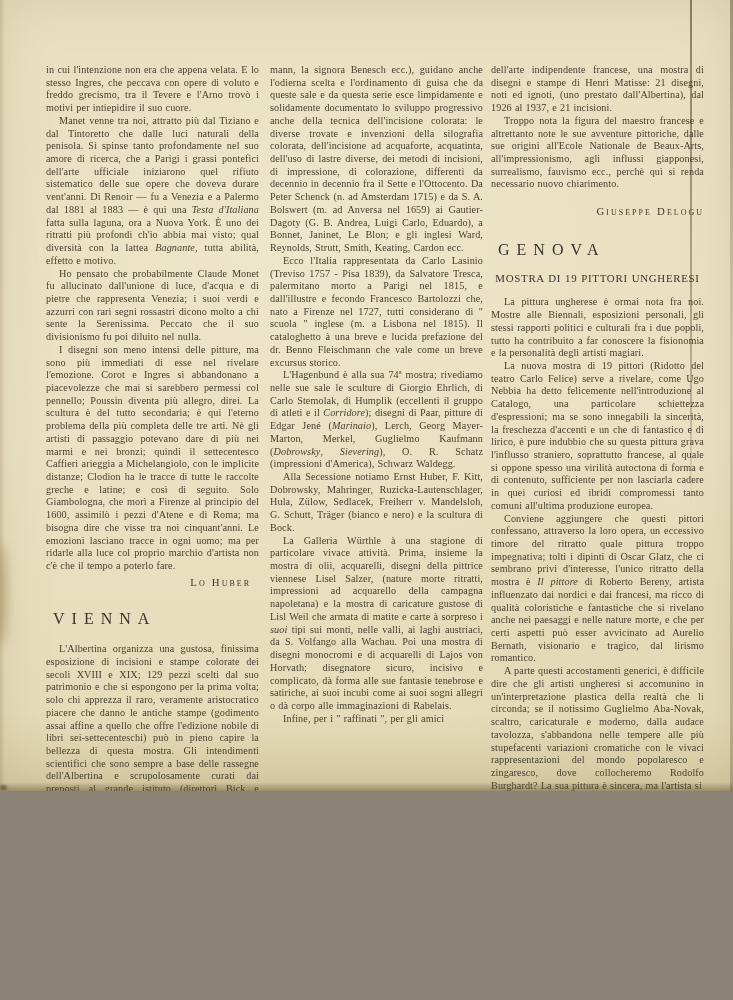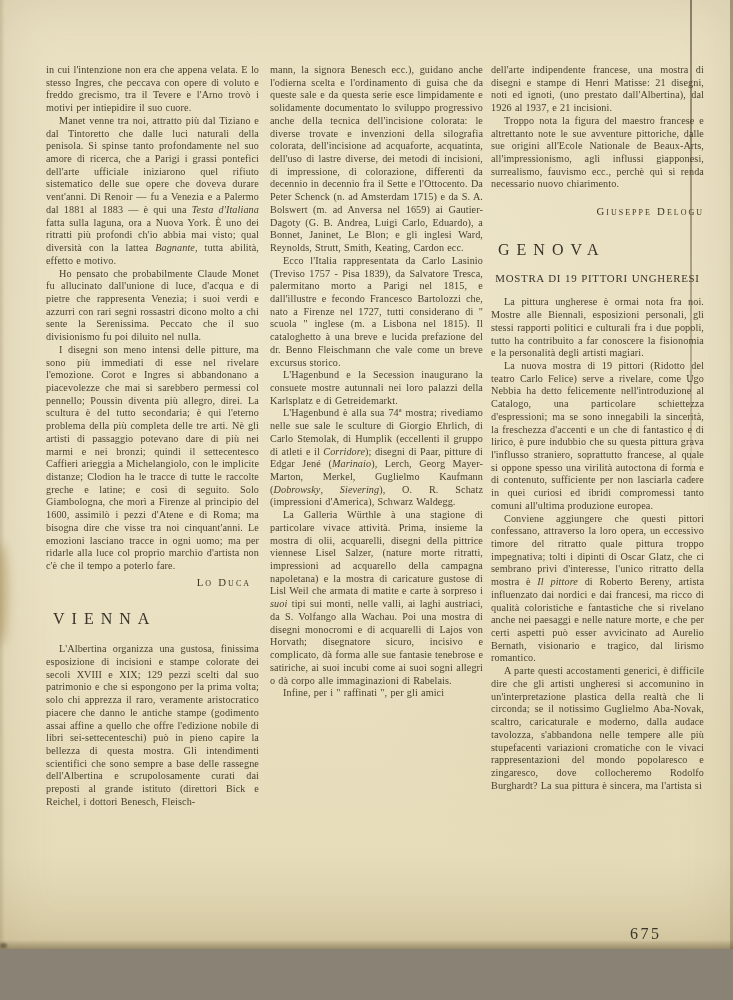--- a/index.html
+++ b/index.html
@@ -1,17 +1,17 @@
 <!DOCTYPE html>
 <html lang="it"><head>
 <meta charset="utf-8">
 <style>
   html,body { margin:0; padding:0; background:#8a8274; }
   .page {
-    position:relative; width:733px; height:949px; overflow:hidden;
+    position:relative; width:733px; height:791px; overflow:hidden;
     font-family:"Liberation Serif", serif;
     background:
       radial-gradient(ellipse 420px 300px at 42% 30%, rgba(255,252,238,0.22), rgba(255,252,238,0) 70%),
       radial-gradient(ellipse 300px 260px at 80% 75%, rgba(215,200,160,0.25), rgba(215,200,160,0) 70%),
       linear-gradient(180deg, #e9e0c2 0%, #ebe2c5 55%, #e6dcba 90%, #d9cda7 99%, #c9bd97 100%);
     box-shadow: inset 0 0 55px rgba(120,100,55,0.16);
   }
   .col {
     position:absolute; top:64px; width:213px;
     color:#453f2e; font-size:10.2px; line-height:12.72px;
@@ -64,30 +64,30 @@
 </head>
 <body>
 
 <div class="page">
 
   <div class="col col-1">
     <p class="cont">in cui l'intenzione non era che appena velata. E lo stesso Ingres, che peccava con opere di voluto e freddo grecismo, tra il Tevere e l'Arno trovò i motivi per intiepidire il suo cuore.</p>
     <p>Manet venne tra noi, attratto più dal Tiziano e dal Tintoretto che dalle luci naturali della penisola. Si spinse tanto profondamente nel suo amore di ricerca, che a Parigi i grassi pontefici dell'arte ufficiale iniziarono quel rifiuto sistematico delle sue opere che doveva durare vent'anni. Di Renoir — fu a Venezia e a Palermo dal 1881 al 1883 — è qui una <i>Testa d'Italiana</i> fatta sulla laguna, ora a Nuova York. È uno dei ritratti più profondi ch'io abbia mai visto; qual diversità con la lattea <i>Bagnante</i>, tutta abilità, effetto e motivo.</p>
     <p>Ho pensato che probabilmente Claude Monet fu allucinato dall'unione di luce, d'acqua e di pietre che rappresenta Venezia; i suoi verdi e azzurri con rari segni rossastri dicono molto a chi sente la Serenissima. Peccato che il suo divisionismo fu poi diluito nel nulla.</p>
     <p>I disegni son meno intensi delle pitture, ma sono più immediati di esse nel rivelare l'emozione. Corot e Ingres si abbandonano a piacevolezze che mai si sarebbero permessi col pennello; Poussin diventa più allegro, direi. La scultura è del tutto secondaria; è qui l'eterno problema della più completa delle tre arti. Nè gli artisti di passaggio potevano dare di più nei marmi e nei bronzi; quindi il settecentesco Caffieri arieggia a Michelangiolo, con le implicite distanze; Clodion ha le tracce di tutte le raccolte greche e latine; e così di seguito. Solo Giambologna, che morì a Firenze al principio del 1600, assimilò i pezzi d'Atene e di Roma; ma bisogna dire che visse tra noi cinquant'anni. Le emozioni lasciano tracce in ogni uomo; ma per ridarle alla luce col proprio marchio d'artista non c'è che il tempo a poterlo fare.</p>
-    <div class="sig">Lo Duca</div>
+    <div class="sig">Lo Huber</div>
     <h2 class="city-heading">VIENNA</h2>
     <p>L'Albertina organizza una gustosa, finissima esposizione di incisioni e stampe colorate dei secoli XVIII e XIX; 129 pezzi scelti dal suo patrimonio e che si espongono per la prima volta; solo chi apprezza il raro, veramente aristocratico piacere che danno le antiche stampe (godimento assai affine a quello che offre l'edizione nobile di libri sei-settecenteschi) può in pieno capire la bellezza di questa mostra. Gli intendimenti scientifici che sono sempre a base delle rassegne dell'Albertina e scrupolosamente curati dai preposti al grande istituto (direttori Bick e Reichel, i dottori Benesch, Fleisch-</p>
   </div>
 
   <div class="col col-2">
     <p class="cont">mann, la signora Benesch ecc.), guidano anche l'odierna scelta e l'ordinamento di guisa che da queste sale e da questa serie esce limpidamente e solidamente documentato lo sviluppo progressivo anche della tecnica dell'incisione colorata: le diverse trovate e invenzioni della silografia colorata, dell'incisione ad acquaforte, acquatinta, dell'uso di lastre diverse, dei metodi di incisioni, di impressione, di colorazione, differenti da decennio in decennio fra il Sette e l'Ottocento. Da Peter Schenck (n. ad Amsterdam 1715) e da S. A. Bolswert (m. ad Anversa nel 1659) ai Gautier-Dagoty (G. B. Andrea, Luigi Carlo, Eduardo), a Bonnet, Janinet, Le Blon; e gli inglesi Ward, Reynolds, Strutt, Smith, Keating, Cardon ecc.</p>
     <p>Ecco l'Italia rappresentata da Carlo Lasinio (Treviso 1757 - Pisa 1839), da Salvatore Tresca, palermitano morto a Parigi nel 1815, e dall'illustre e fecondo Francesco Bartolozzi che, nato a Firenze nel 1727, tutti considerano di " scuola " inglese (m. a Lisbona nel 1815). Il cataloghetto à una breve e lucida prefazione del dr. Benno Fleischmann che vale come un breve excursus storico.</p>
-    <p>L'Hagenbund e la Secession inaugurano la consuete mostre autunnali nei loro palazzi della Karlsplatz e di Getreidemarkt.</p>
     <p>L'Hagenbund è alla sua 74ª mostra; rivediamo nelle sue sale le sculture di Giorgio Ehrlich, di Carlo Stemolak, di Humplik (eccellenti il gruppo di atleti e il <i>Corridore</i>); disegni di Paar, pitture di Edgar Jené (<i>Marinaio</i>), Lerch, Georg Mayer-Marton, Merkel, Guglielmo Kaufmann (<i>Dobrowsky</i>, <i>Sievering</i>), O. R. Schatz (impressioni d'America), Schwarz Waldegg.</p>
+    <p>Alla Secessione notiamo Ernst Huber, F. Kitt, Dobrowsky, Mahringer, Ruzicka-Lautenschlager, Hula, Zülow, Sedlacek, Freiherr v. Mandelsloh, G. Schutt, Träger (bianco e nero) e la scultura di Bock.</p>
     <p>La Galleria Würthle à una stagione di particolare vivace attività. Prima, insieme la mostra di olii, acquarelli, disegni della pittrice viennese Lisel Salzer, (nature morte ritratti, impressioni ad acquarello della campagna napoletana) e la mostra di caricature gustose di Lisl Weil che armata di matite e carte à sorpreso i <i>suoi</i> tipi sui monti, nelle valli, ai laghi austriaci, da S. Volfango alla Wachau. Poi una mostra di disegni monocromi e di acquarelli di Lajos von Horvath; disegnatore sicuro, incisivo e complicato, dà forma alle sue fantasie tenebrose e satiriche, ai suoi incubi come ai suoi sogni allegri o dà corpo alle immaginazioni di Rabelais.</p>
     <p>Infine, per i " raffinati ", per gli amici</p>
   </div>
 
   <div class="col col-3">
     <p class="cont">dell'arte indipendente francese, una mostra di disegni e stampe di Henri Matisse: 21 disegni, noti ed ignoti, (uno prestato dall'Albertina), dal 1926 al 1937, e 21 incisioni.</p>
     <p>Troppo nota la figura del maestro francese e altrettanto note le sue avventure pittoriche, dalle sue origini all'Ecole Nationale de Beaux-Arts, all'impressionismo, agli influssi giapponesi, surrealismo, fauvismo ecc., perchè quì si renda necessario nuovo chiarimento.</p>
     <div class="sig sig-center">Giuseppe Delogu</div>
     <h2 class="city-heading">GENOVA</h2>
     <h3 class="sub-heading">MOSTRA DI 19 PITTORI UNGHERESI</h3>

